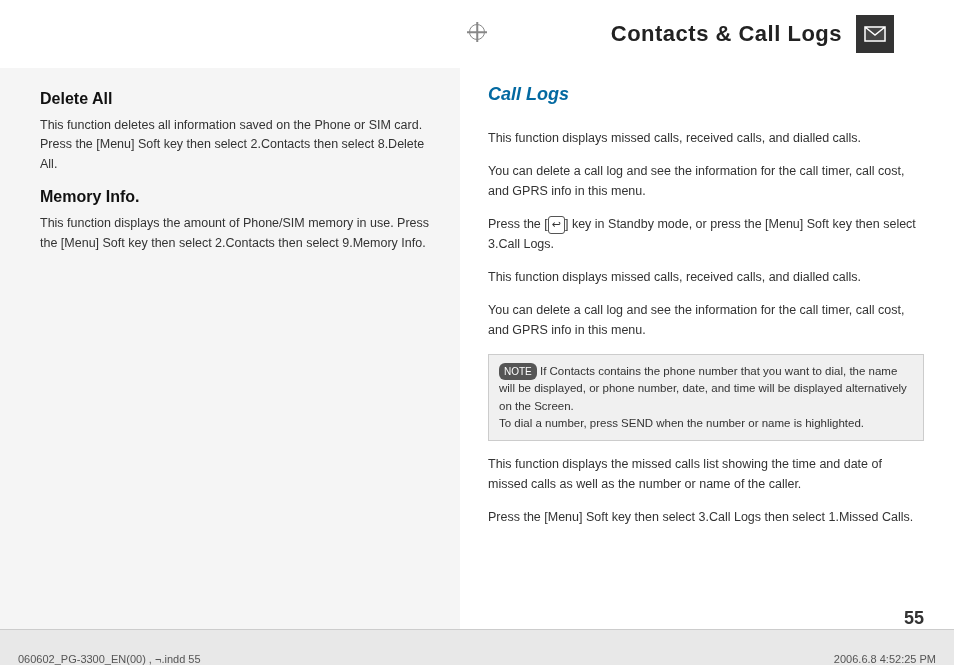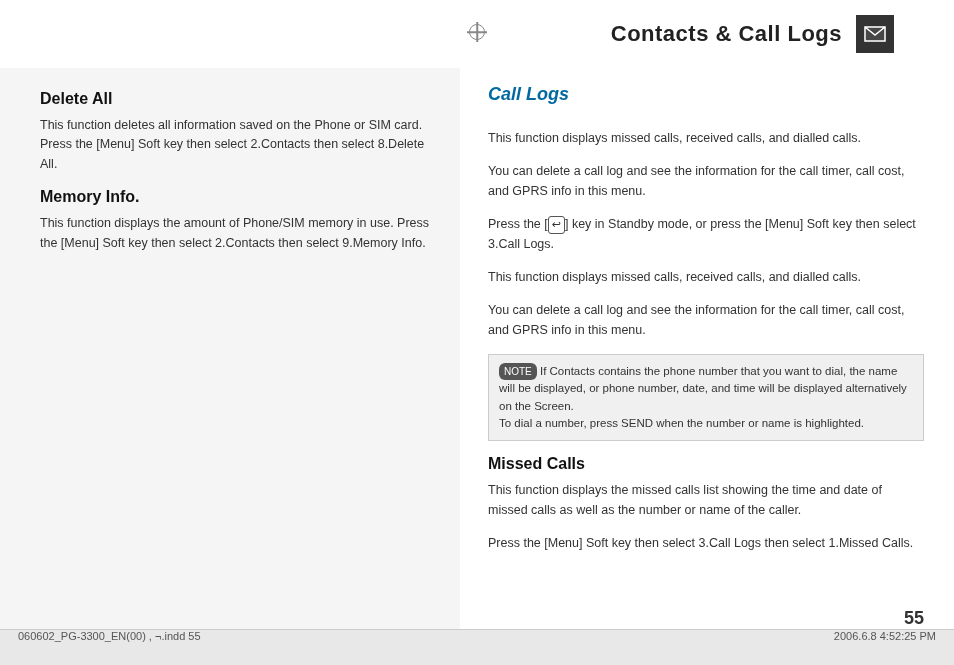--- a/index.html
+++ b/index.html
@@ -167,21 +167,21 @@
     
     .footer {
       position: absolute;
       bottom: 0;
       left: 0;
       right: 0;
       height: 36px;
       background: #e8e8e8;
       border-top: 1px solid #ccc;
       display: flex;
-      align-items: flex-start;
+      align-items: flex-end;
       justify-content: space-between;
       padding: 0 18px;
       font-size: 11px;
       color: #555;
     }
 
     .divider-line {
       position: absolute;
       top: 68px;
       bottom: 36px;
@@ -262,21 +262,20 @@
     Press the [<span class="key-icon">↩</span>] key in Standby mode, or press the [Menu] Soft key then select 3.Call Logs.
   </div>
   <div class="section-body">This function displays missed calls, received calls, and dialled calls.</div>
   <div class="section-body">You can delete a call log and see the information for the call timer, call cost, and GPRS info in this menu.</div>
 
   <div class="note-box">
     <span class="note-label">NOTE</span>
     <span>If Contacts contains the phone number that you want to dial, the name will be displayed, or phone number, date, and time will be displayed alternatively on the Screen.<br>To dial a number, press SEND when the number or name is highlighted.</span>
   </div>
 
-  <div class="section-heading">Missed Calls</div>
   <div class="section-body">This function displays the missed calls list showing the time and date of missed calls as well as the number or name of the caller.</div>
   <div class="section-body">
     Press the [Menu] Soft key then select 3.Call Logs then select 1.Missed Calls.
   </div>
 </div>
 
 <div class="page-num">55</div>
 
 <div class="footer">
   <span>060602_PG-3300_EN(00) , ¬.indd   55</span>

